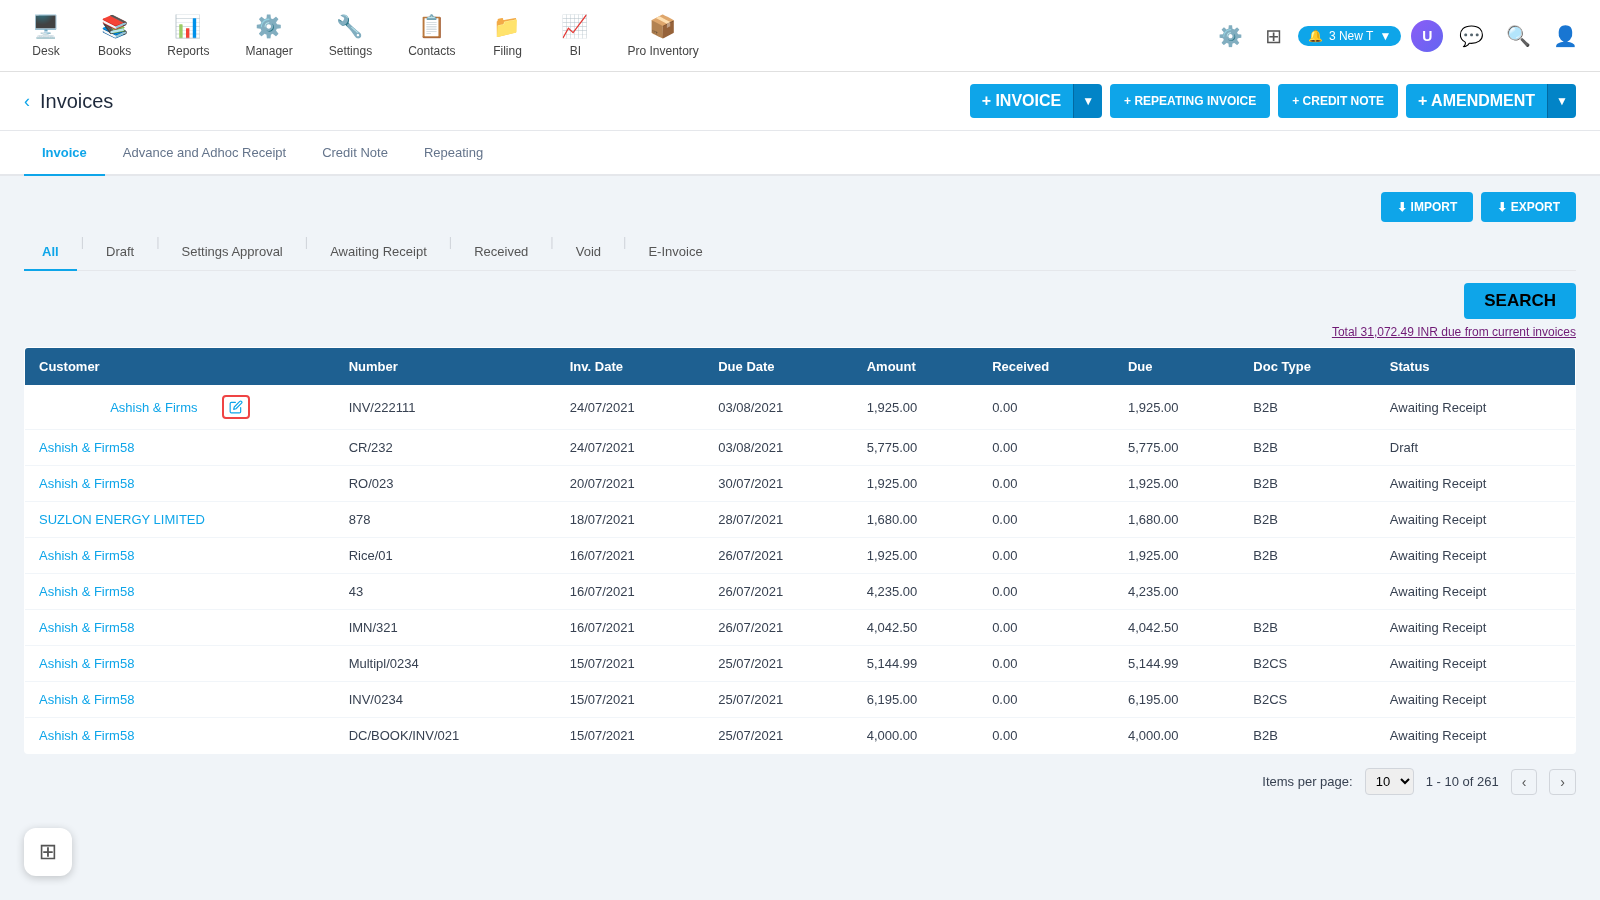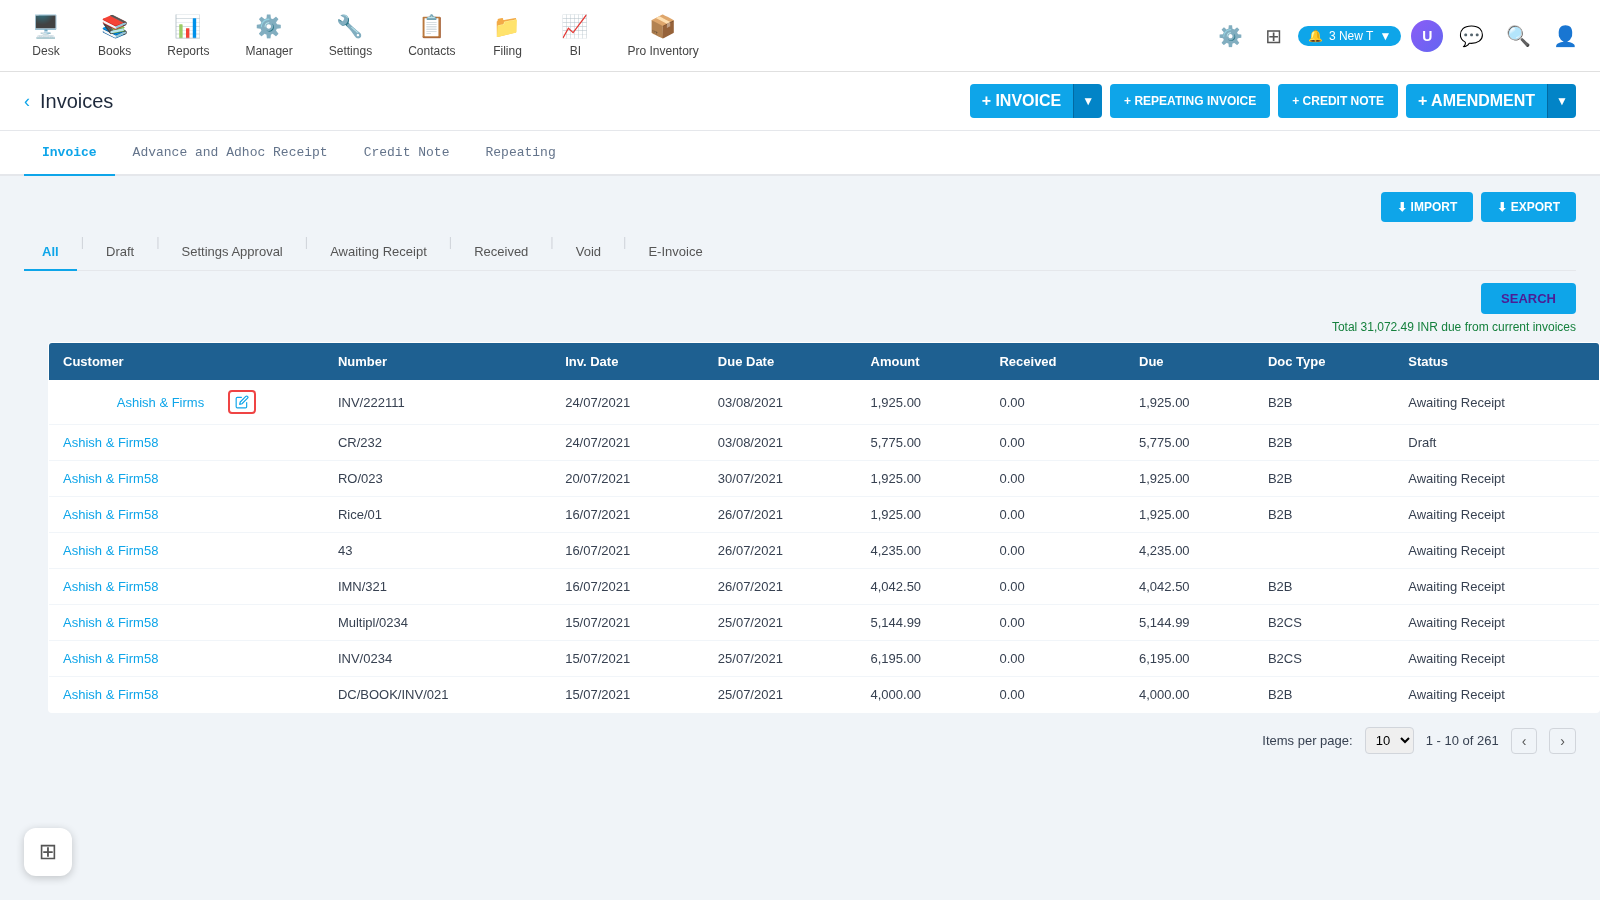--- a/index.html
+++ b/index.html
@@ -138,21 +138,20 @@
     }
 
     
     .tab-bar {
       background: #fff;
       padding: 0 24px;
       display: flex;
       gap: 0;
       border-bottom: 2px solid #e5e7eb;
       margin: 0 -24px;
-      font-family: Liberation Mono, monospace;
     }
     .tab-item {
       padding: 14px 18px;
       cursor: pointer;
       font-size: 13px;
       color: #64748b;
       border-bottom: 2px solid transparent;
       margin-bottom: -2px;
     }
     .tab-item.active {
@@ -214,46 +213,46 @@
     }
 
     
     .search-bar {
       display: flex;
       justify-content: flex-end;
       margin-bottom: 6px;
     }
     .search-btn {
       background: #0ea5e9;
-      color: #4c1d95;
+      color: #000000;
       border: none;
       border-radius: 4px;
       padding: 8px 20px;
       cursor: pointer;
-      font-size: 13px;
+      font-size: 17px;
       font-weight: 600;
     }
 
     
     .total-info {
       text-align: right;
       font-size: 12px;
-      color: #15803d;
+      color: #701a75;
       margin-bottom: 8px;
+      text-decoration: underline;
     }
 
     
     .data-table {
       width: 100%;
       border-collapse: collapse;
       background: #fff;
       border: 1px solid #e5e7eb;
       border-radius: 4px;
       overflow: hidden;
-      margin-left: 24px;
     }
     .data-table th {
       background: #1e6091;
       color: #fff;
       padding: 11px 14px;
       text-align: left;
       font-size: 13px;
       font-weight: 600;
     }
     .data-table td {
@@ -501,20 +500,31 @@
             <td>RO/023</td>
             <td>20/07/2021</td>
             <td>30/07/2021</td>
             <td>1,925.00</td>
             <td>0.00</td>
             <td>1,925.00</td>
             <td>B2B</td>
             <td>Awaiting Receipt</td>
           </tr>
           <tr>
+            <td><a class="customer-link">SUZLON ENERGY LIMITED</a></td>
+            <td>878</td>
+            <td>18/07/2021</td>
+            <td>28/07/2021</td>
+            <td>1,680.00</td>
+            <td>0.00</td>
+            <td>1,680.00</td>
+            <td>B2B</td>
+            <td>Awaiting Receipt</td>
+          </tr>
+          <tr>
             <td><a class="customer-link">Ashish &amp; Firm58</a></td>
             <td>Rice/01</td>
             <td>16/07/2021</td>
             <td>26/07/2021</td>
             <td>1,925.00</td>
             <td>0.00</td>
             <td>1,925.00</td>
             <td>B2B</td>
             <td>Awaiting Receipt</td>
           </tr>

